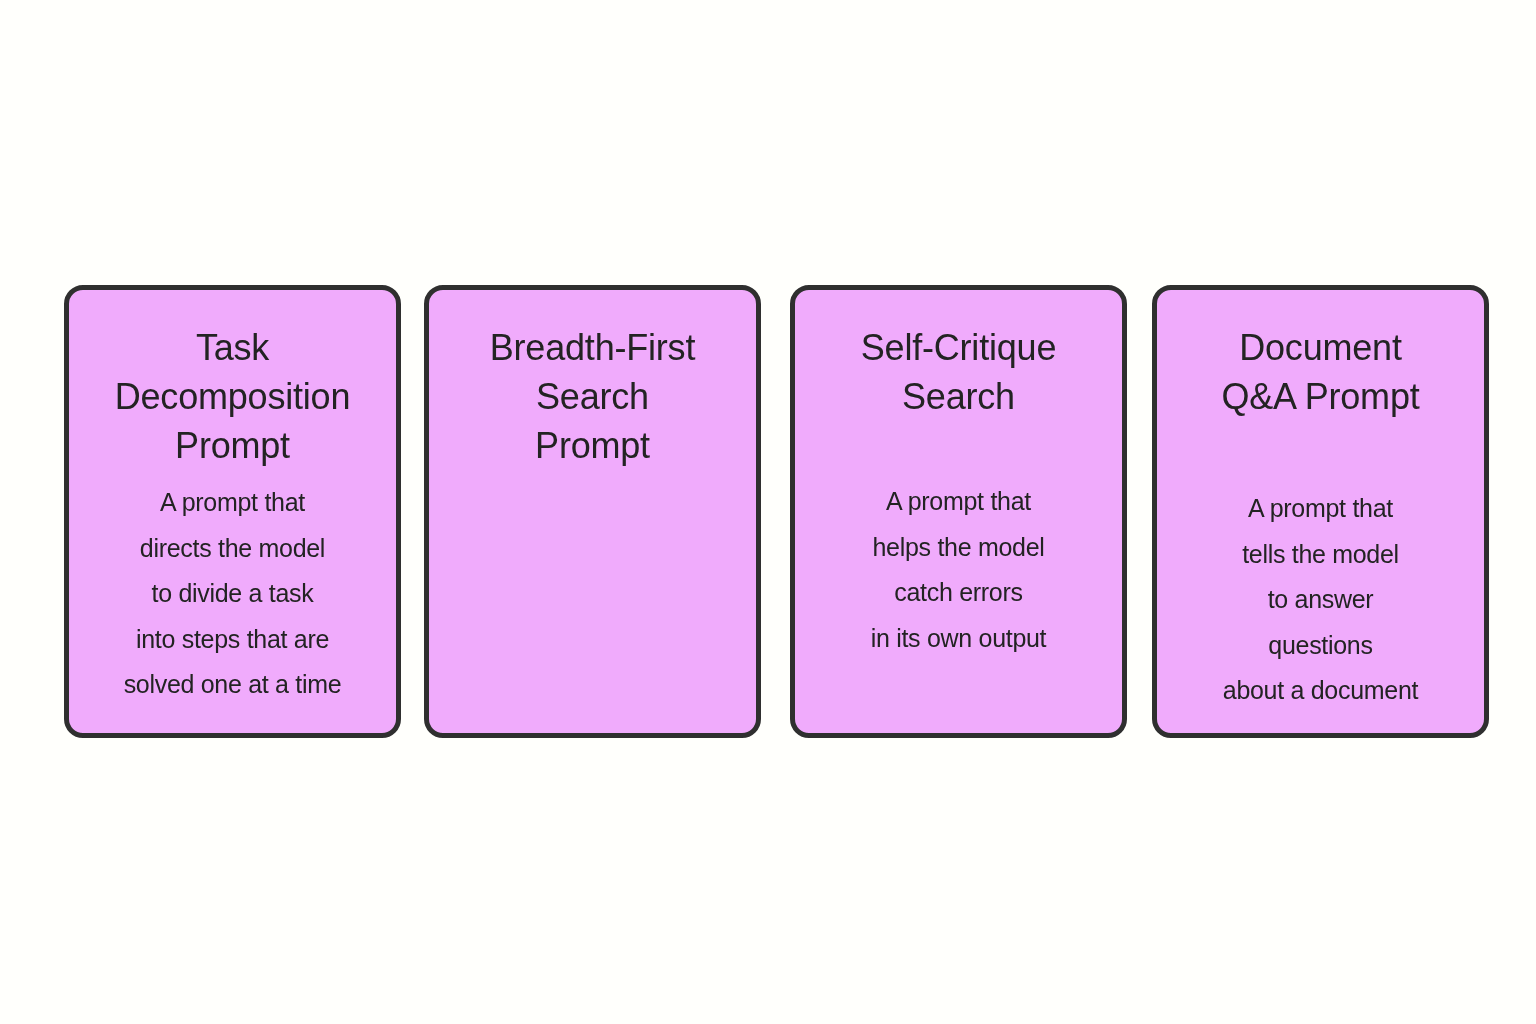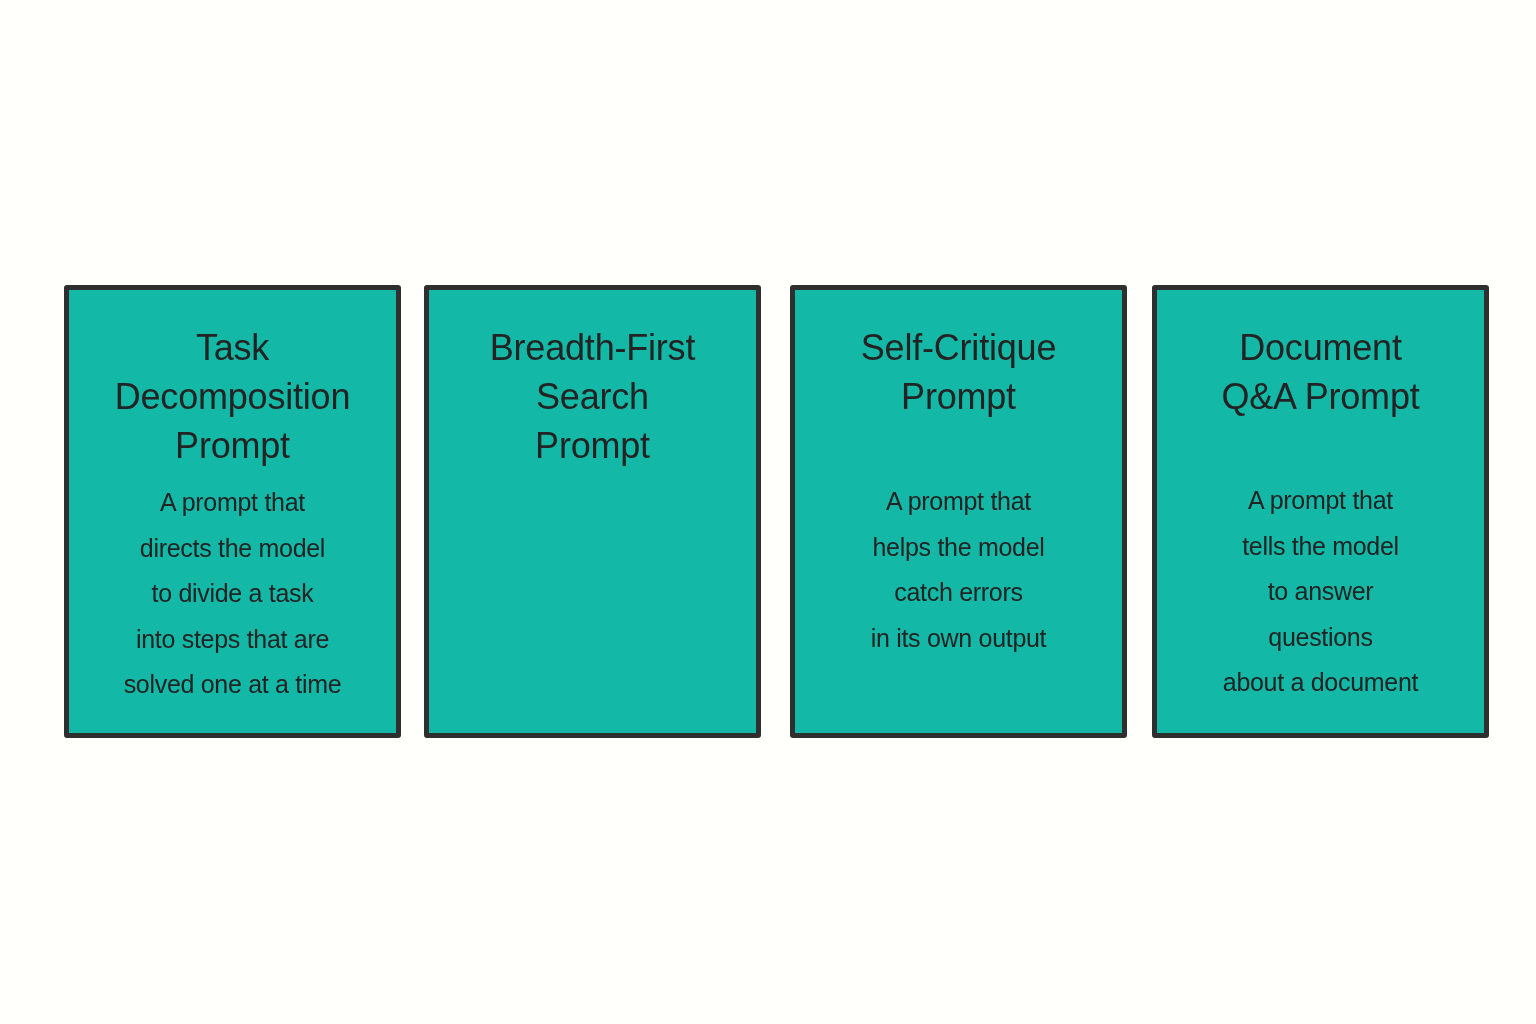--- a/index.html
+++ b/index.html
@@ -23,33 +23,33 @@
     width: 1536px;
     height: 1024px;
   }
 
   .card {
     position: absolute;
     top: 285px;
     width: 337px;
     height: 453px;
     box-sizing: border-box;
-    background: #14b8a6;
+    background: #f0abfc;
     border: 5px solid #2f2f2f;
-    border-radius: 3px;
+    border-radius: 19px;
     display: flex;
     flex-direction: column;
     align-items: center;
     overflow: visible;
   }
 
   .card-1 { left: 64px; }
   .card-2 { left: 424px; }
   .card-3 { left: 790px; }
-  .card-4 { left: 1152px; }
+  .card-4 { left: 1152px; gap: 8px; }
 
   .card-title {
     width: 360px;
     margin-left: -16px;
     margin-right: -16px;
     text-align: center;
     font-size: 36px;
     line-height: 49px;
     letter-spacing: -0.2px;
     color: #232323;
@@ -108,21 +108,21 @@
   </div>
 
   <div class="card card-2">
     <div class="card-title">Breadth-First
 Search
 Prompt</div>
   </div>
 
   <div class="card card-3">
     <div class="card-title">Self-Critique
-Prompt</div>
+Search</div>
     <div class="card-body">A prompt that
 helps the model
 catch errors
 in its own output</div>
   </div>
 
   <div class="card card-4">
     <div class="card-title">Document
 Q&amp;A Prompt</div>
     <div class="card-body">A prompt that

